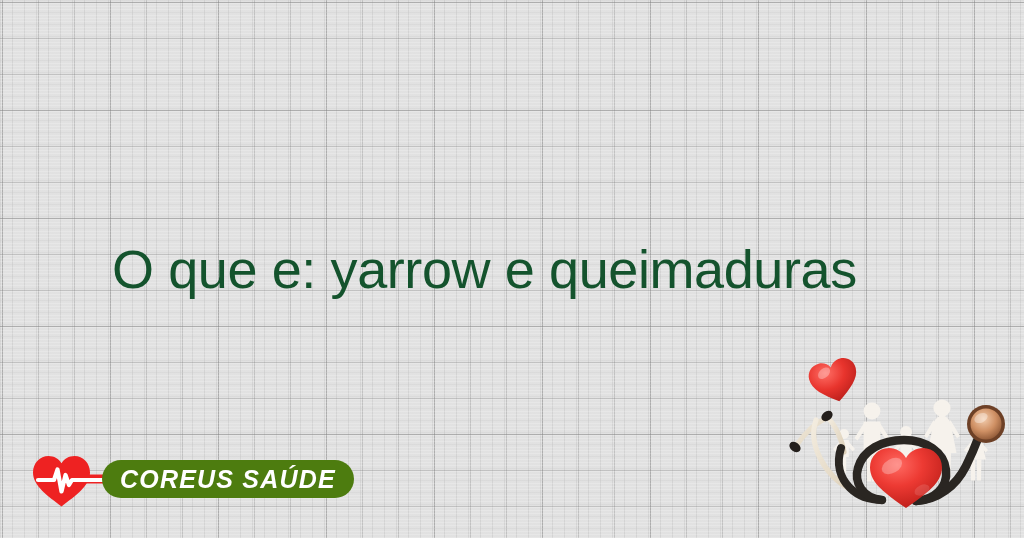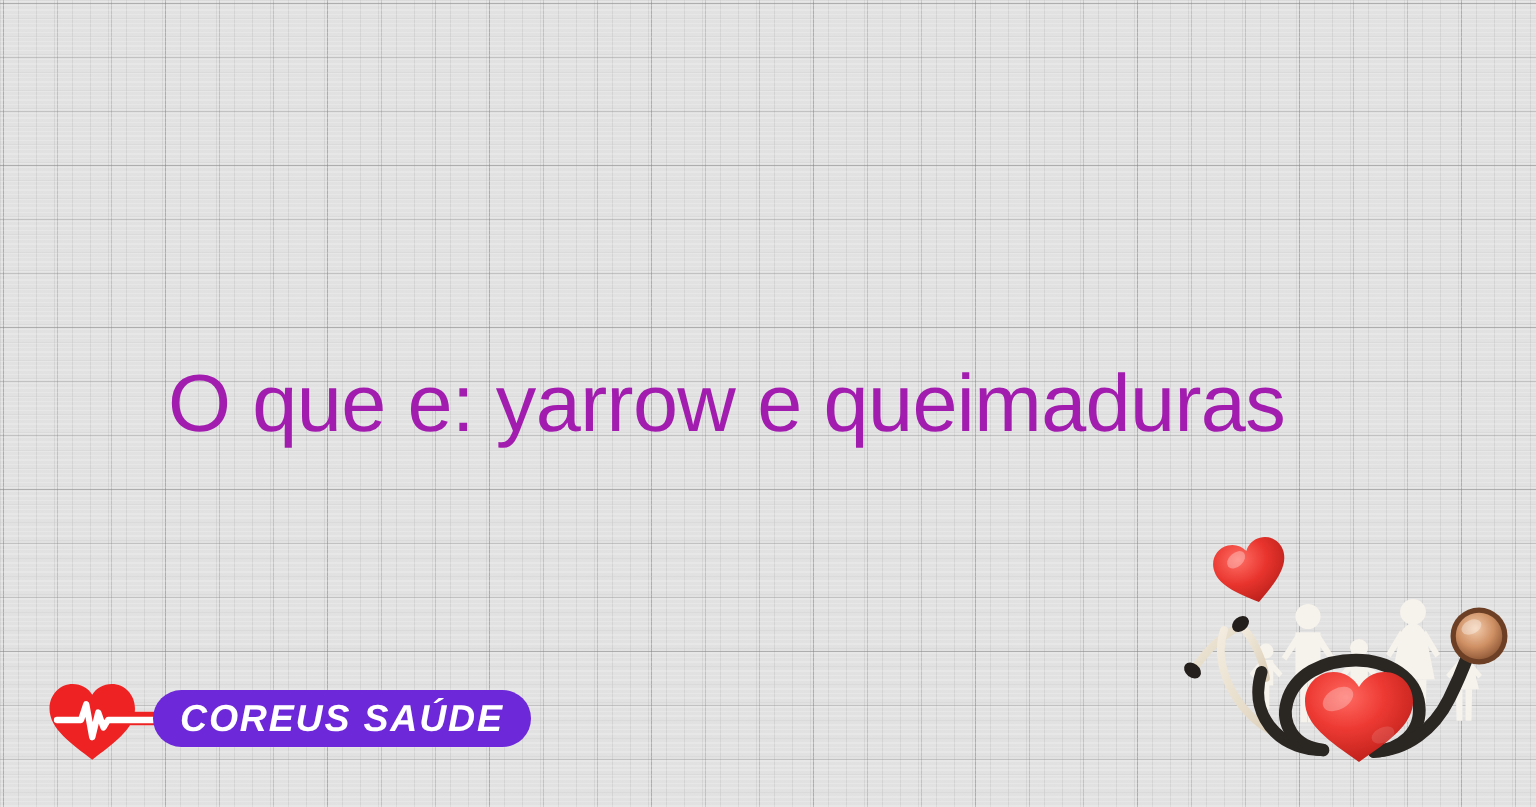--- a/index.html
+++ b/index.html
@@ -49,21 +49,21 @@
 
   
   .headline {
     position: absolute;
     left: 112px;
     top: 240px;
     width: 830px;
     font-size: 54px;
     font-weight: 400;
     letter-spacing: -0.4px;
-    color: #a21caf;
+    color: #14532d;
     line-height: 1.08;
     white-space: nowrap;
   }
 
   
   .brand {
     position: absolute;
     left: 30px;
     top: 450px;
     width: 320px;
@@ -75,21 +75,21 @@
     top: 2px;
     width: 86px;
     height: 56px;
   }
   .brand-banner {
     position: absolute;
     left: 72px;
     top: 10px;
     height: 38px;
     min-width: 232px;
-    background: #6d28d9;
+    background: #4d7c0f;
     border-radius: 19px;
     display: flex;
     align-items: center;
     justify-content: center;
     padding: 0 18px;
     box-sizing: border-box;
   }
   .brand-banner-text {
     color: #ffffff;
     font-size: 25px;

